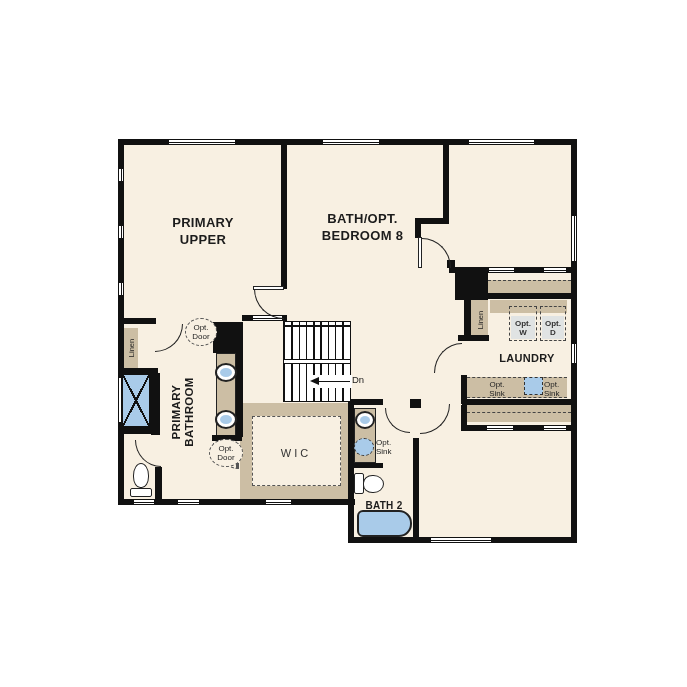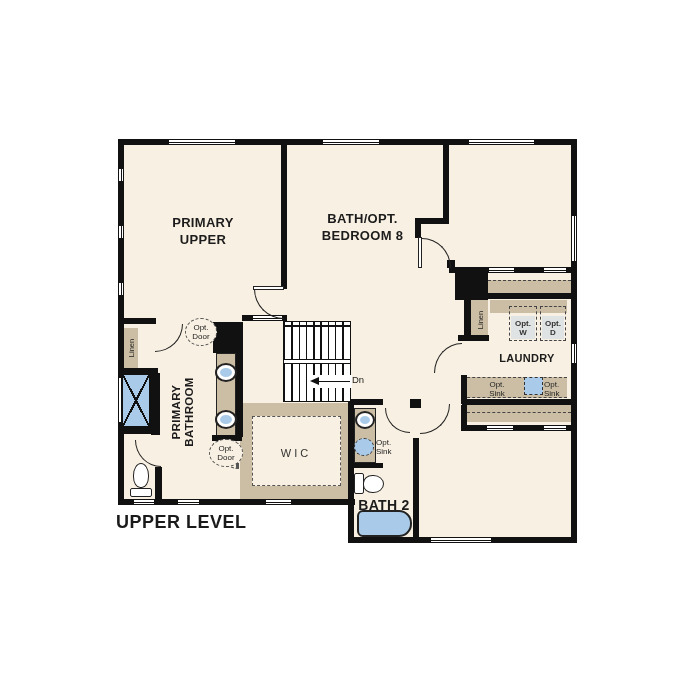--- a/index.html
+++ b/index.html
@@ -163,21 +163,21 @@
   <div class="arc bl" style="left:385px;top:408px;width:25px;height:25px;"></div>
   <div class="arc bl dash" style="left:213px;top:443px;width:26px;height:26px;"></div>
 
   <div class="lbl" style="left:133px;top:214px;width:140px;">
     <span>PRIMARY</span><br><span>UPPER</span>
   </div>
   <div class="lbl" style="left:285px;top:210px;width:155px;">
     <span>BATH/OPT.</span><br><span>BEDROOM 8</span>
   </div>
   <div class="lbl" style="left:467px;top:350px;width:120px;font-size:11px;">LAUNDRY</div>
-  <div class="lbl" style="left:344px;top:497px;width:80px;font-size:14px;">BATH 2</div>
+  <div class="lbl" style="left:344px;top:497px;width:80px;font-size:10px;">BATH 2</div>
   <div class="lbl" style="left:255px;top:445px;width:82px;font-size:11px;font-weight:400;letter-spacing:3px;color:#333;">WIC</div>
   <div class="vtext" style="left:123px;top:392px;width:120px;height:40px;">
     <div class="lbl" style="position:static;font-size:11.5px;line-height:13px;">
       <span>PRIMARY</span><br><span>BATHROOM</span>
     </div>
   </div>
 
   <div class="vtext" style="left:111px;top:342px;width:40px;height:12px;">
     <span class="sm" style="position:static;font-weight:400;font-size:7.5px;color:#222;">Linen</span>
   </div>
@@ -197,15 +197,14 @@
   <div class="sm" style="left:478px;top:380px;width:38px;font-weight:400;color:#222;">
     <span>Opt.</span><br><span>Sink</span>
   </div>
   <div class="sm" style="left:544px;top:380px;width:26px;font-weight:400;color:#222;text-align:left;">
     <span>Opt.</span><br><span>Sink</span>
   </div>
   <div class="sm" style="left:376px;top:438px;width:26px;font-weight:400;color:#222;text-align:left;">
     <span>Opt.</span><br><span>Sink</span>
   </div>
 
-  <div class="lbl" style="left:116px;top:514px;width:220px;text-align:left;font-size:18px;letter-spacing:.5px;color:#1a1a1a;">UPPER LEVEL</div>
 
 </div>
 
 </body></html>

